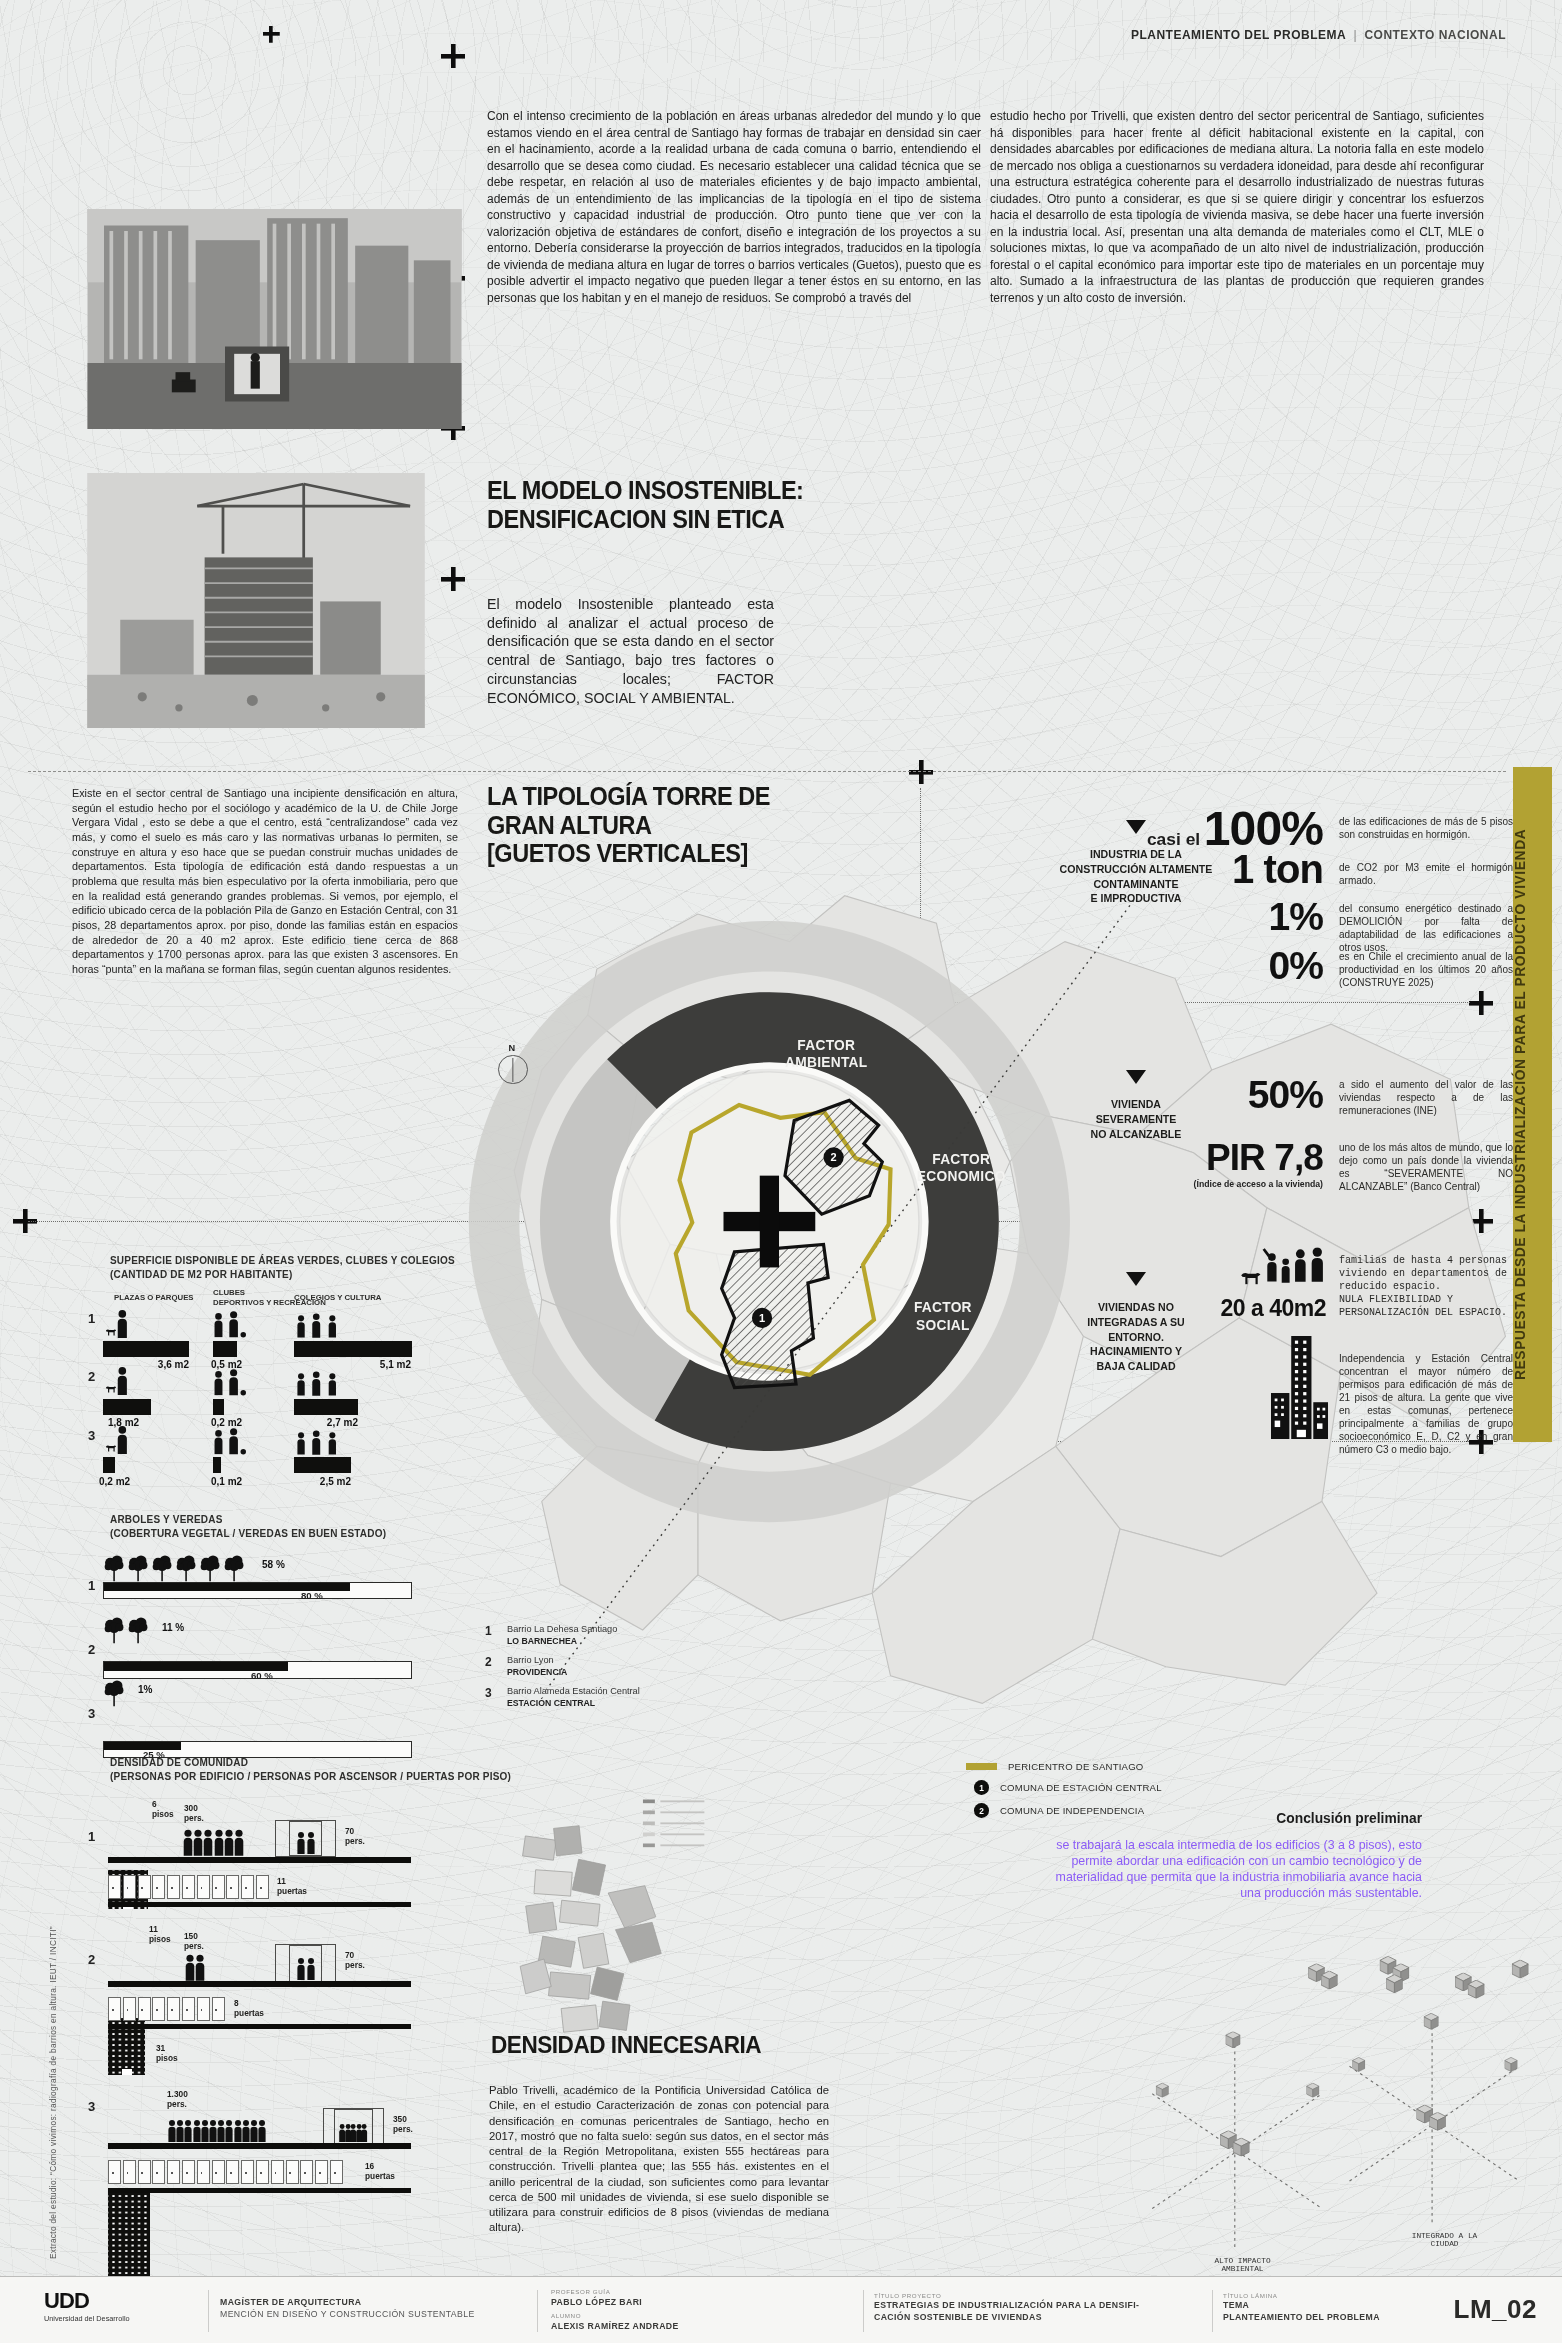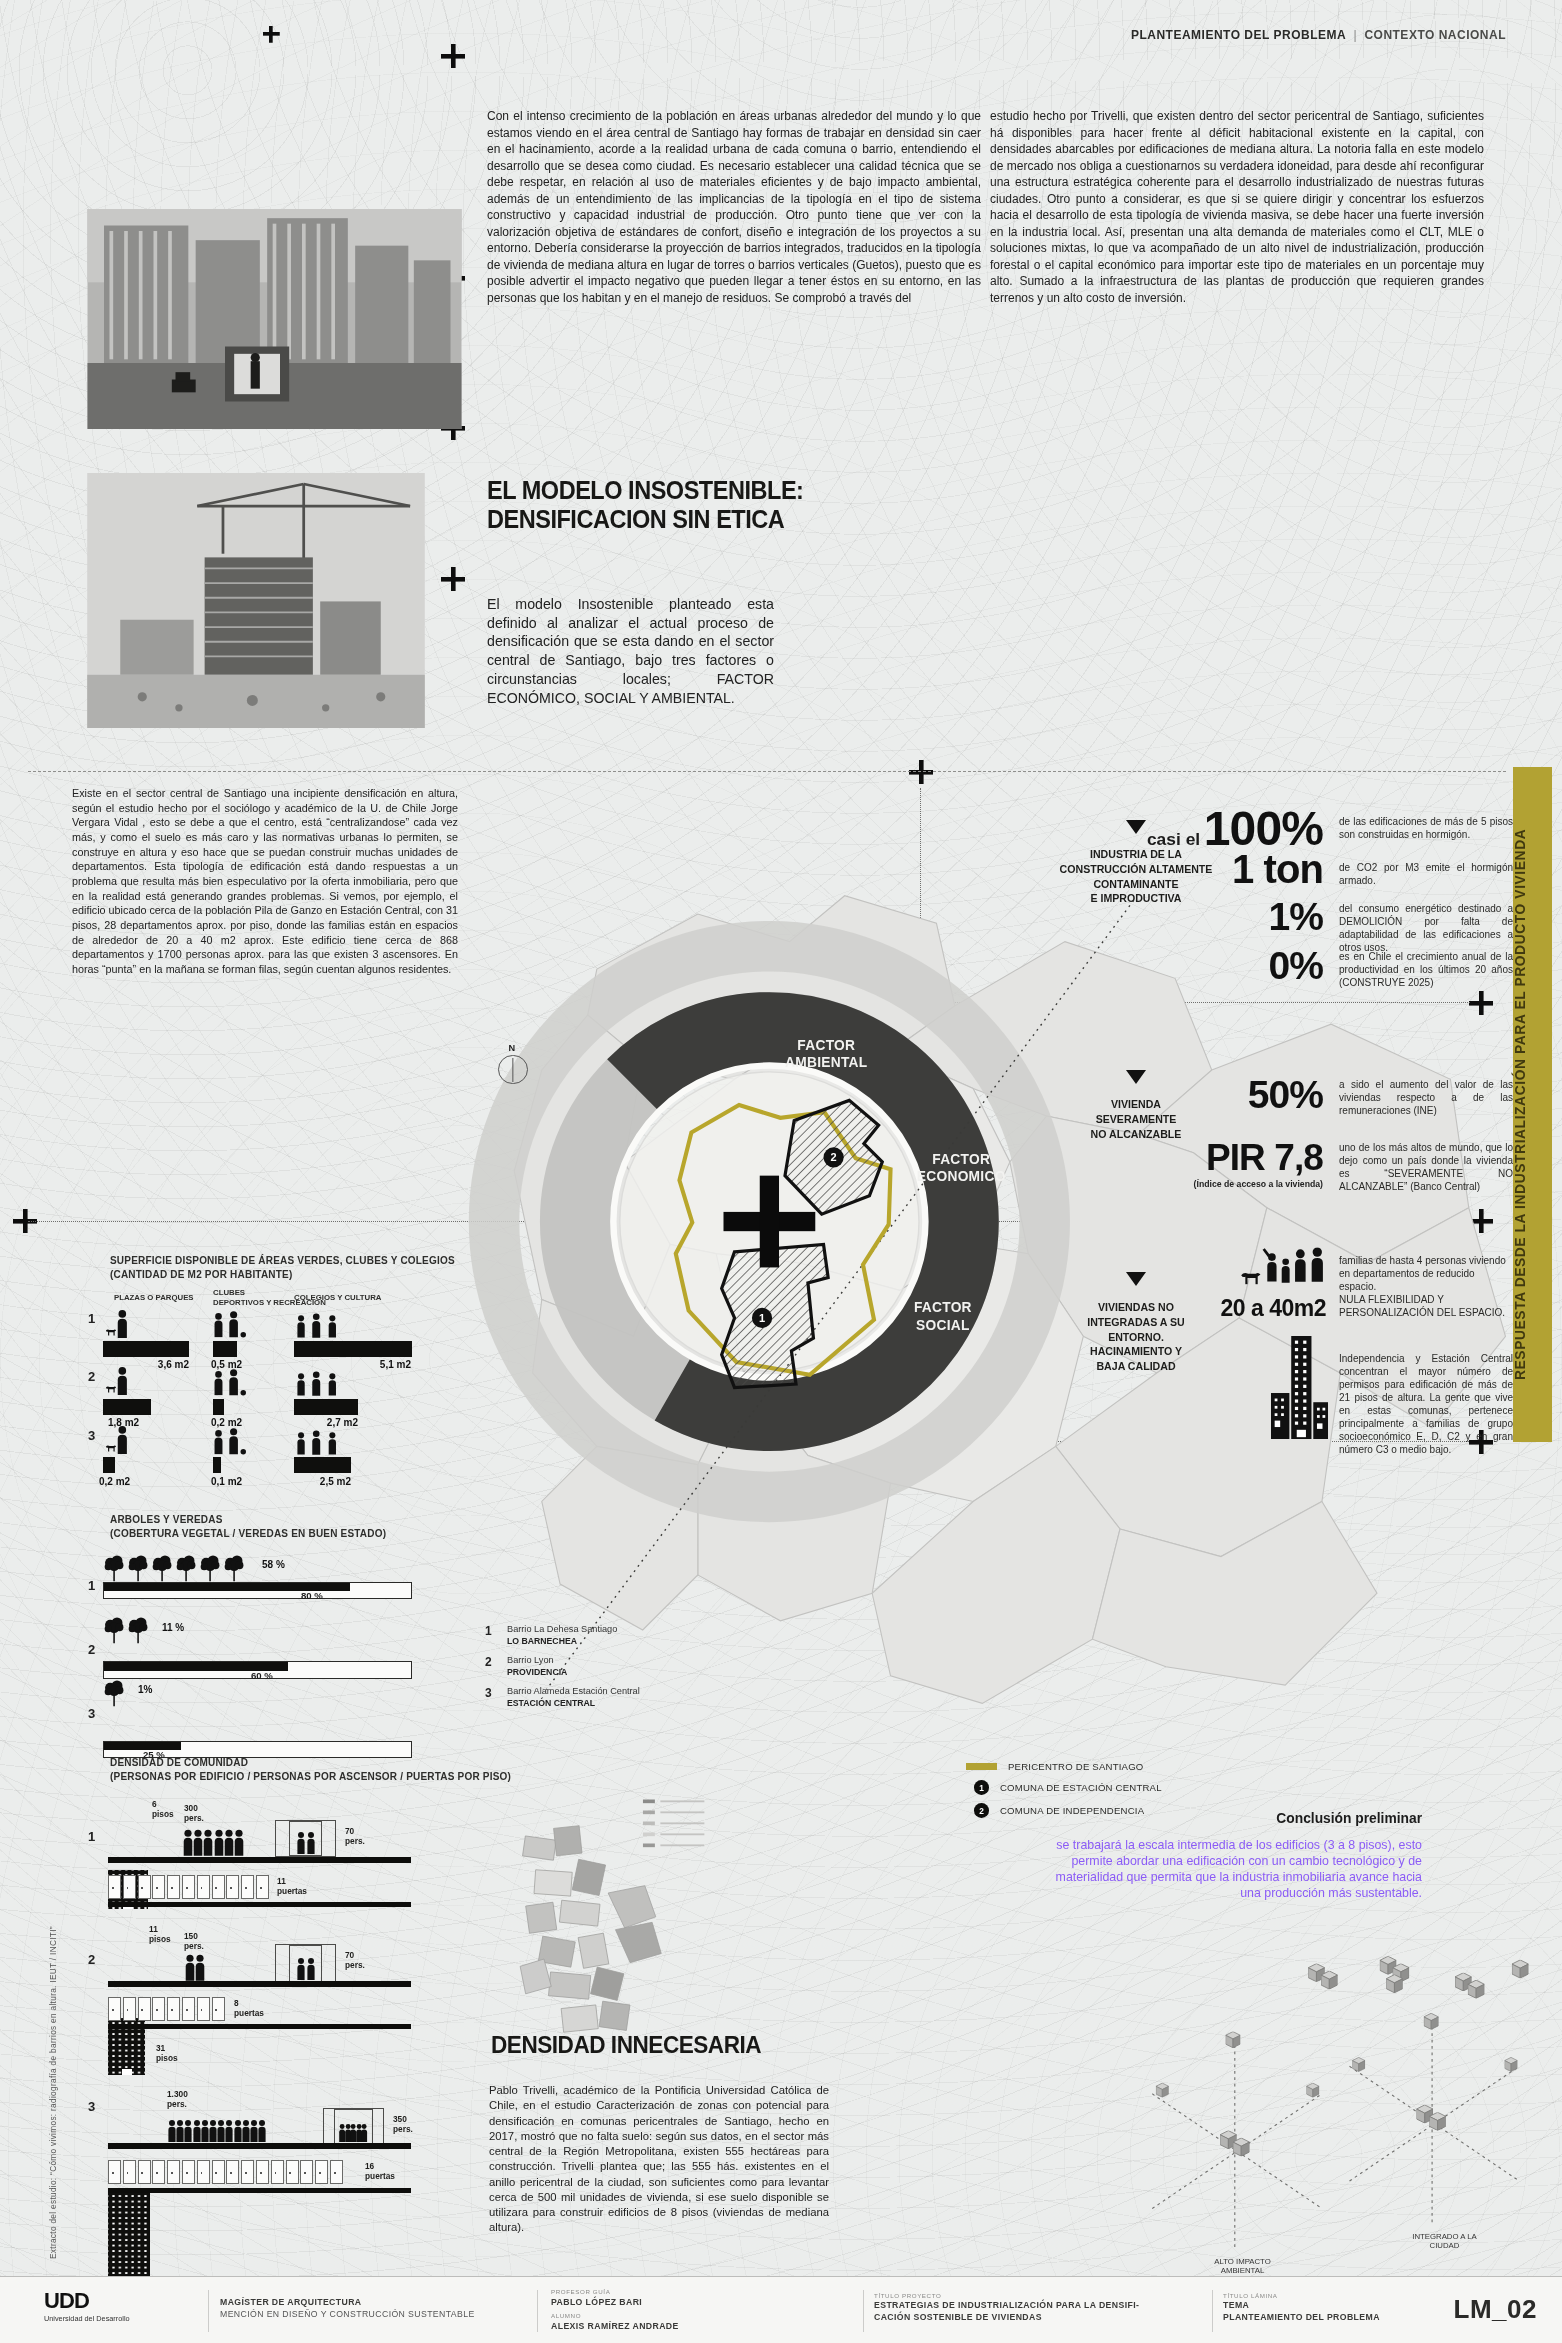--- a/index.html
+++ b/index.html
@@ -8,21 +8,21 @@
   .poster::before{content:"";position:absolute;inset:0;pointer-events:none;
     background:
       repeating-radial-gradient(circle at 12% 3%, rgba(110,110,108,.10) 0 0.9px, transparent 0.9px 24px),
       repeating-radial-gradient(circle at 55% -5%, rgba(110,110,108,.09) 0 0.9px, transparent 0.9px 31px),
       repeating-radial-gradient(circle at 93% 10%, rgba(110,110,108,.08) 0 0.9px, transparent 0.9px 27.5px),
       repeating-radial-gradient(circle at 30% 58%, rgba(110,110,108,.05) 0 0.9px, transparent 0.9px 39px),
       repeating-radial-gradient(circle at 85% 92%, rgba(110,110,108,.06) 0 0.9px, transparent 0.9px 33px);}
   .abs{position:absolute;}
   .b{font-weight:bold;}
   .j{text-align:justify;}
-  .pre{white-space:pre-line;}
+  .pre{white-space:pre-line;font-family:Liberation Mono, monospace;}
   .ctr{text-align:center;}
   .rt{text-align:right;}
   .hdr{font-size:12px;letter-spacing:0.5px;color:#2a2a28;}
   .hdr .sep{color:#8a8a88;margin:0 7.3px;font-weight:normal;}
   .hdr .light{font-weight:bold;color:#4a4a48;}
   .h1{font-weight:bold;font-size:25px;line-height:28.5px;letter-spacing:-0.5px;color:#181816;
       transform:scaleX(.94);transform-origin:left top;}
   .body-sm{font-size:12px;line-height:1.38;color:#222;}
   .body-xs{font-size:10.8px;line-height:1.36;color:#222;}
   .body-lg{font-size:14.2px;line-height:1.32;color:#222;}
@@ -201,20 +201,23 @@
   </div>
 
   <div class="abs dash-h" style="left:27.5px;top:771px;width:1478px"></div>
   <div class="abs dot-v" style="left:920px;top:788px;height:358px"></div>
   <div class="abs dot-h" style="left:937px;top:1002px;width:533px"></div>
   <div class="abs dot-h" style="left:27.5px;top:1221px;width:1442px"></div>
   <div class="abs dot-h" style="left:771px;top:1441px;width:698px"></div>
 
   <div class="abs body-xs j" style="left:72px;top:786px;width:386px">Existe en el sector central de Santiago una incipiente densificación en altura, según el estudio hecho por el sociólogo y académico de la U. de Chile Jorge Vergara Vidal , esto se debe a que el centro, está “centralizandose” cada vez más, y como el suelo es más caro y las normativas urbanas lo permiten, se construye en altura y eso hace que se puedan construir muchas unidades de departamentos. Esta tipología de edificación está dando respuestas a un problema que resulta más bien especulativo por la oferta inmobiliaria, pero que en la realidad está generando grandes problemas. Si vemos, por ejemplo, el edificio ubicado cerca de la población Pila de Ganzo en Estación Central, con 31 pisos, 28 departamentos aprox. por piso, donde las familias están en espacios de alrededor de 20 a 40 m2 aprox. Este edificio tiene cerca de 868 departamentos y 1700 personas aprox. para las que existen 3 ascensores. En horas “punta” en la mañana se forman filas, según cuentan algunos residentes.</div>
 
+  <div class="abs" style="left:487px;top:782px">
+    <div class="h1"><span>LA TIPOLOGÍA TORRE DE</span><br><span>GRAN ALTURA</span><br><span>[GUETOS VERTICALES]</span></div>
+  </div>
 
   <div class="abs goldbar" style="left:1513px;top:767px;width:39px;height:675px">
     <div class="goldtext">RESPUESTA DESDE LA INDUSTRIALIZACIÓN PARA EL PRODUCTO VIVIENDA</div>
   </div>
 
   <svg class="abs" style="left:459px;top:859px" width="1065" height="927" viewBox="0 0 1160 1010">
     <defs>
       <pattern id="hatch" width="7" height="7" patternUnits="userSpaceOnUse" patternTransform="rotate(45)">
         <line x1="0" y1="0" x2="0" y2="7" stroke="#4a4a48" stroke-width="1.6"></line>
       </pattern>

